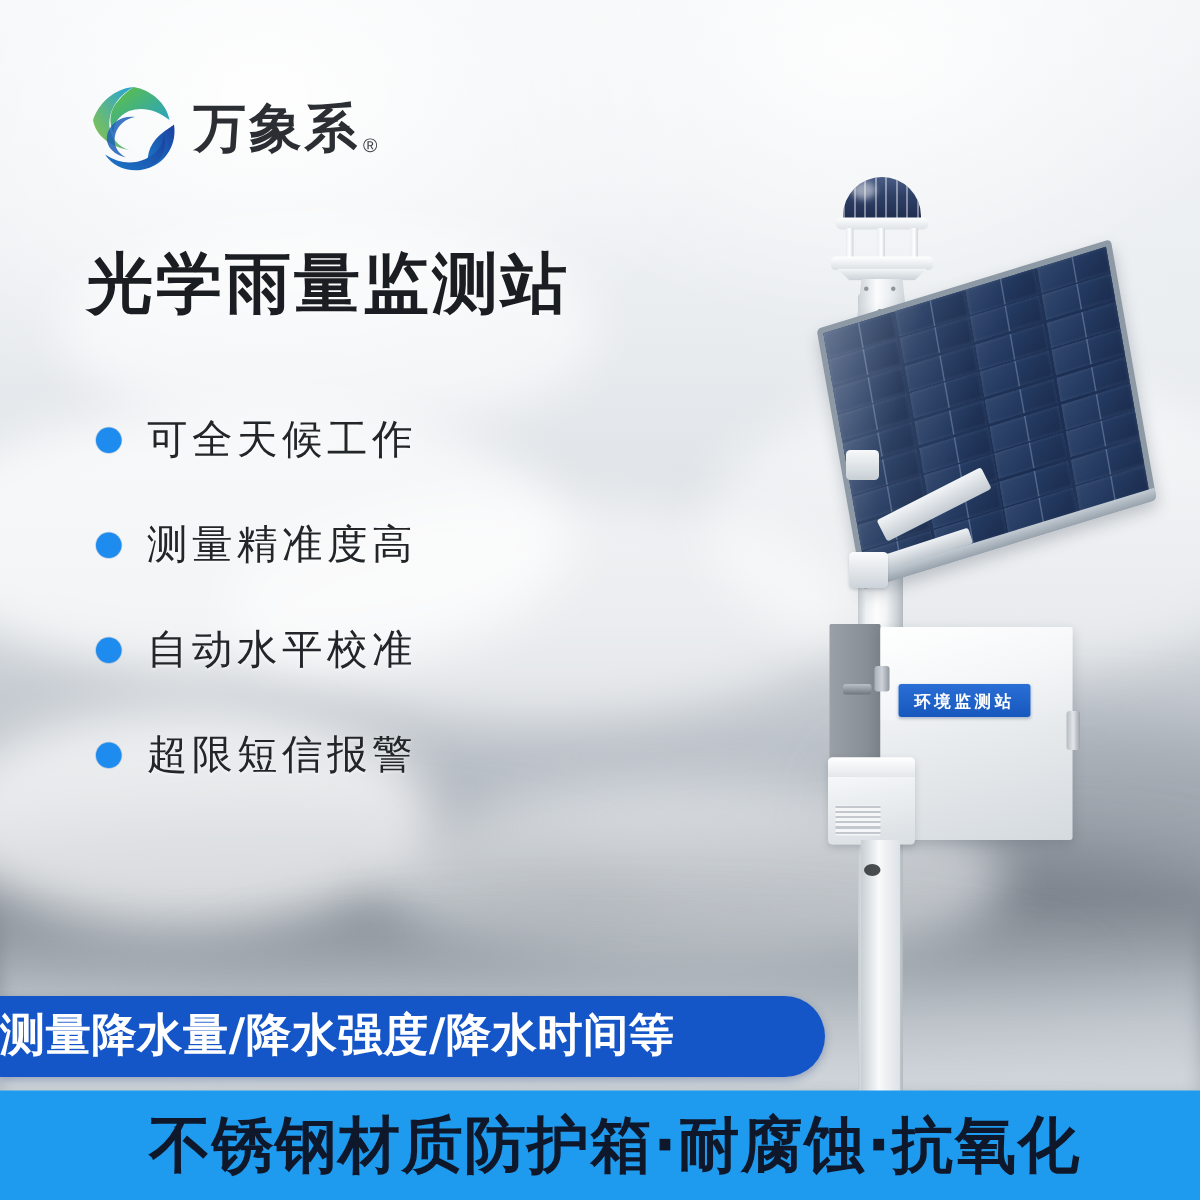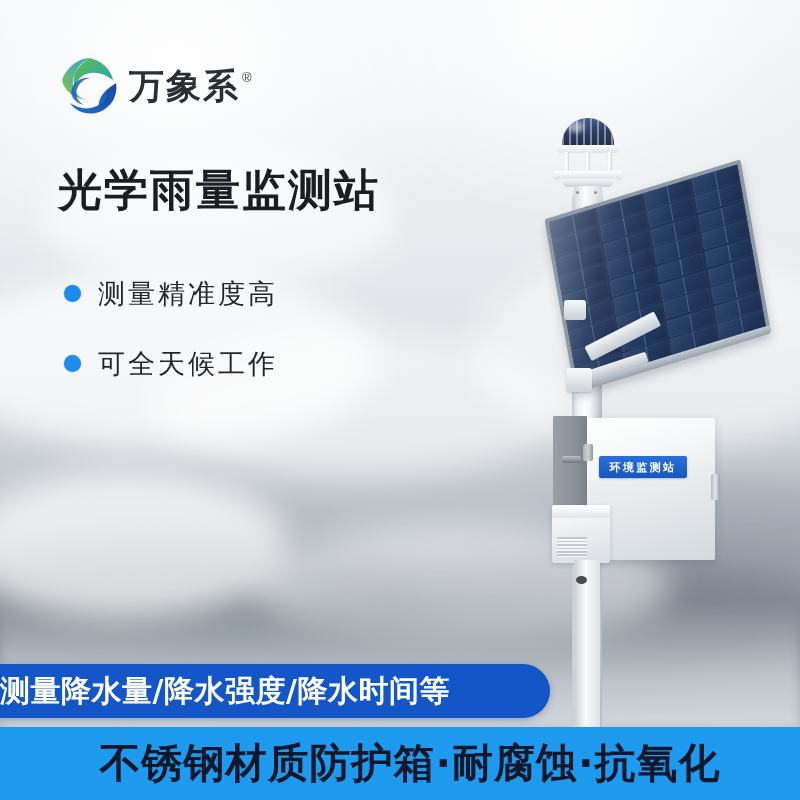--- a/index.html
+++ b/index.html
@@ -30,21 +30,21 @@
   .d2{left:300px;top:560px;width:560px;height:120px;background:rgba(96,104,114,.50);}
   .d3{left:120px;top:620px;width:600px;height:90px;background:rgba(120,128,137,.42);}
   .d4{left:560px;top:480px;width:330px;height:120px;background:rgba(128,136,145,.35);}
   .haze{position:absolute;left:0;right:0;top:600px;height:130px;
     background:linear-gradient(rgba(178,185,192,0),rgba(205,211,216,.75) 60%,rgba(214,219,224,.9));
     filter:blur(6px);}
 
   
   .logo{position:absolute;left:58px;top:55px;display:flex;align-items:center;gap:9px;}
   .logo-mark{width:62px;height:62px;flex:none;}
-  .logo-text{display:flex;align-items:flex-start;}
+  .logo-text{display:flex;align-items:flex-end;}
   .logo-word{font-size:35px;font-weight:700;color:#2b2f33;letter-spacing:2px;line-height:1;
     font-family:"DejaVu Sans","Liberation Sans",sans-serif;}
   .logo-r{font-size:13px;color:#3a3f44;margin-left:2px;margin-top:1px;}
 
   
   .headline{position:absolute;left:58px;top:168px;font-size:44px;font-weight:700;color:#1a1d21;
     letter-spacing:2px;line-height:1;white-space:nowrap;
     font-family:"DejaVu Sans","Liberation Sans",sans-serif;
     text-shadow:0 1px 2px rgba(255,255,255,.55);}
 
@@ -207,25 +207,33 @@
       <span class="logo-word">万象系</span>
       <span class="logo-r">®</span>
     </span>
   </div>
 
   <div class="headline">光学雨量监测站</div>
 
   <div class="features">
     <div class="feat">
       <span class="dot"></span>
-      <span class="feat-label">测量精准度高</span>
+      <span class="feat-label">可全天候工作</span>
     </div>
     <div class="feat">
       <span class="dot"></span>
-      <span class="feat-label">可全天候工作</span>
+      <span class="feat-label">测量精准度高</span>
+    </div>
+    <div class="feat">
+      <span class="dot"></span>
+      <span class="feat-label">自动水平校准</span>
+    </div>
+    <div class="feat">
+      <span class="dot"></span>
+      <span class="feat-label">超限短信报警</span>
     </div>
   </div>
 
   <div class="rig">
 
     <div class="mast"></div>
 
     <div class="sensor">
       <div class="dome">
         <div class="dome-ribs"></div>

